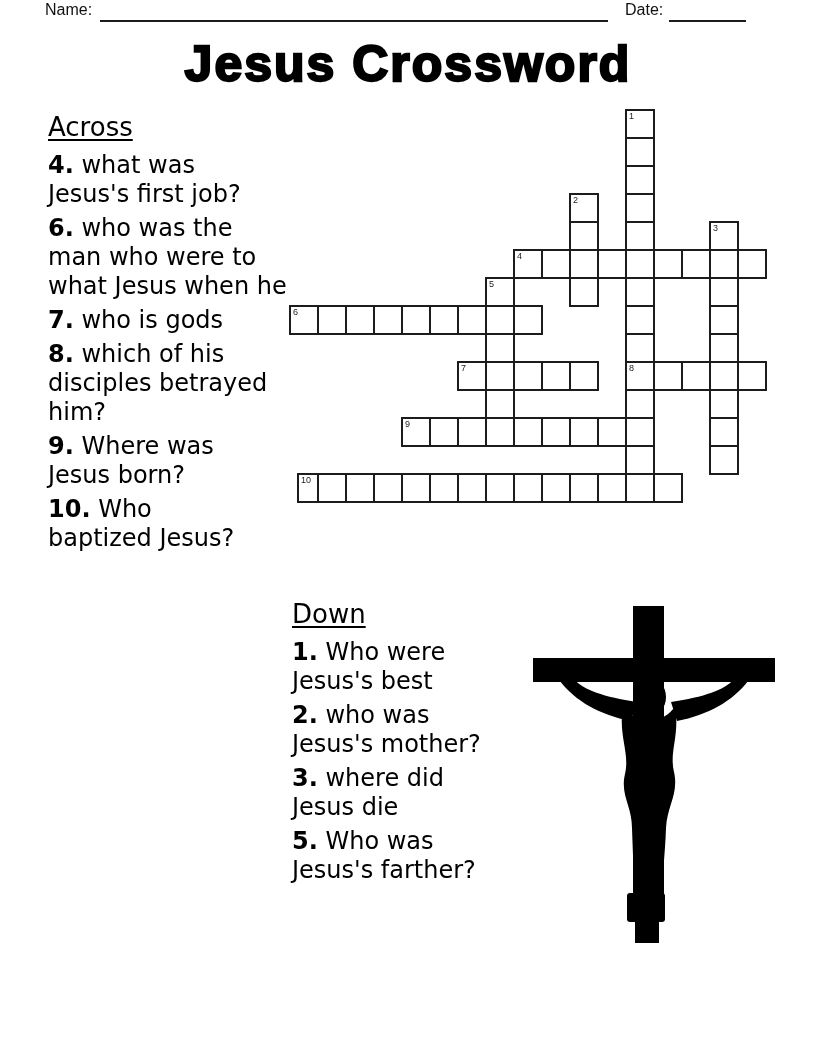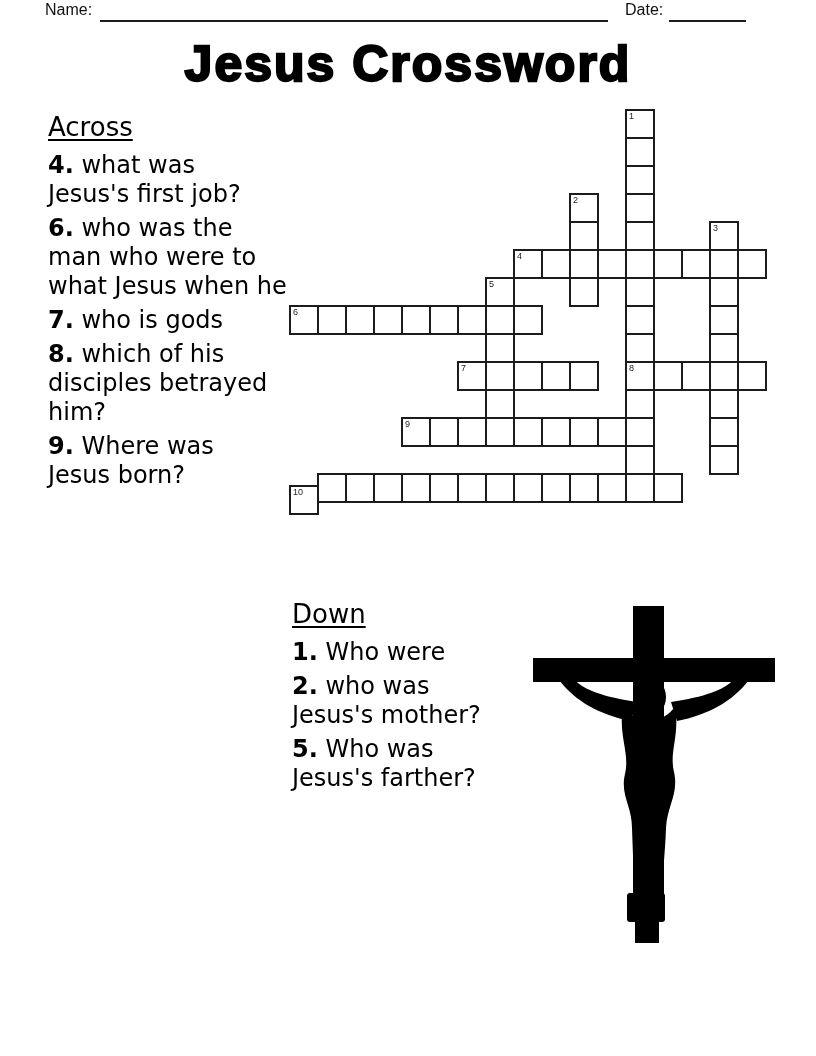--- a/index.html
+++ b/index.html
@@ -156,21 +156,21 @@
     <div class="cell" style="left: 448px; top: 252px;"></div>
     <div class="cell" style="left: 112px; top: 308px;">
       <span class="cell-num">9</span>
     </div>
     <div class="cell" style="left: 140px; top: 308px;"></div>
     <div class="cell" style="left: 168px; top: 308px;"></div>
     <div class="cell" style="left: 224px; top: 308px;"></div>
     <div class="cell" style="left: 252px; top: 308px;"></div>
     <div class="cell" style="left: 280px; top: 308px;"></div>
     <div class="cell" style="left: 308px; top: 308px;"></div>
-    <div class="cell" style="left: 0px; top: 364px; margin-top: 12px;">
+    <div class="cell" style="left: 8px; top: 364px;">
       <span class="cell-num">10</span>
     </div>
     <div class="cell" style="left: 28px; top: 364px;"></div>
     <div class="cell" style="left: 56px; top: 364px;"></div>
     <div class="cell" style="left: 84px; top: 364px;"></div>
     <div class="cell" style="left: 112px; top: 364px;"></div>
     <div class="cell" style="left: 140px; top: 364px;"></div>
     <div class="cell" style="left: 168px; top: 364px;"></div>
     <div class="cell" style="left: 196px; top: 364px;"></div>
     <div class="cell" style="left: 224px; top: 364px;"></div>
@@ -197,32 +197,41 @@
       </div>
       <div class="clue">
         <div class="clue-line"><span class="clue-num">8.</span> <span>which of his</span></div>
         <div class="clue-line">disciples betrayed</div>
         <div class="clue-line">him?</div>
       </div>
       <div class="clue">
         <div class="clue-line"><span class="clue-num">9.</span> <span>Where was</span></div>
         <div class="clue-line">Jesus born?</div>
       </div>
+      <div class="clue">
+        <div class="clue-line"><span class="clue-num">10.</span> <span>Who</span></div>
+        <div class="clue-line">baptized Jesus?</div>
+      </div>
     </div>
 </div>
 
 <div class="clue-col" id="down-col">
   <div class="clue-heading">Down</div>
   <div id="down-clues">
       <div class="clue">
         <div class="clue-line"><span class="clue-num">1.</span> <span>Who were</span></div>
+        <div class="clue-line">Jesus's best</div>
       </div>
       <div class="clue">
         <div class="clue-line"><span class="clue-num">2.</span> <span>who was</span></div>
         <div class="clue-line">Jesus's mother?</div>
+      </div>
+      <div class="clue">
+        <div class="clue-line"><span class="clue-num">3.</span> <span>where did</span></div>
+        <div class="clue-line">Jesus die</div>
       </div>
       <div class="clue">
         <div class="clue-line"><span class="clue-num">5.</span> <span>Who was</span></div>
         <div class="clue-line">Jesus's farther?</div>
       </div>
     </div>
 </div>
 
 <svg id="crucifix" viewBox="0 0 248 344" xmlns="http://www.w3.org/2000/svg" aria-hidden="true">
   <g fill="#000000" stroke="none">

